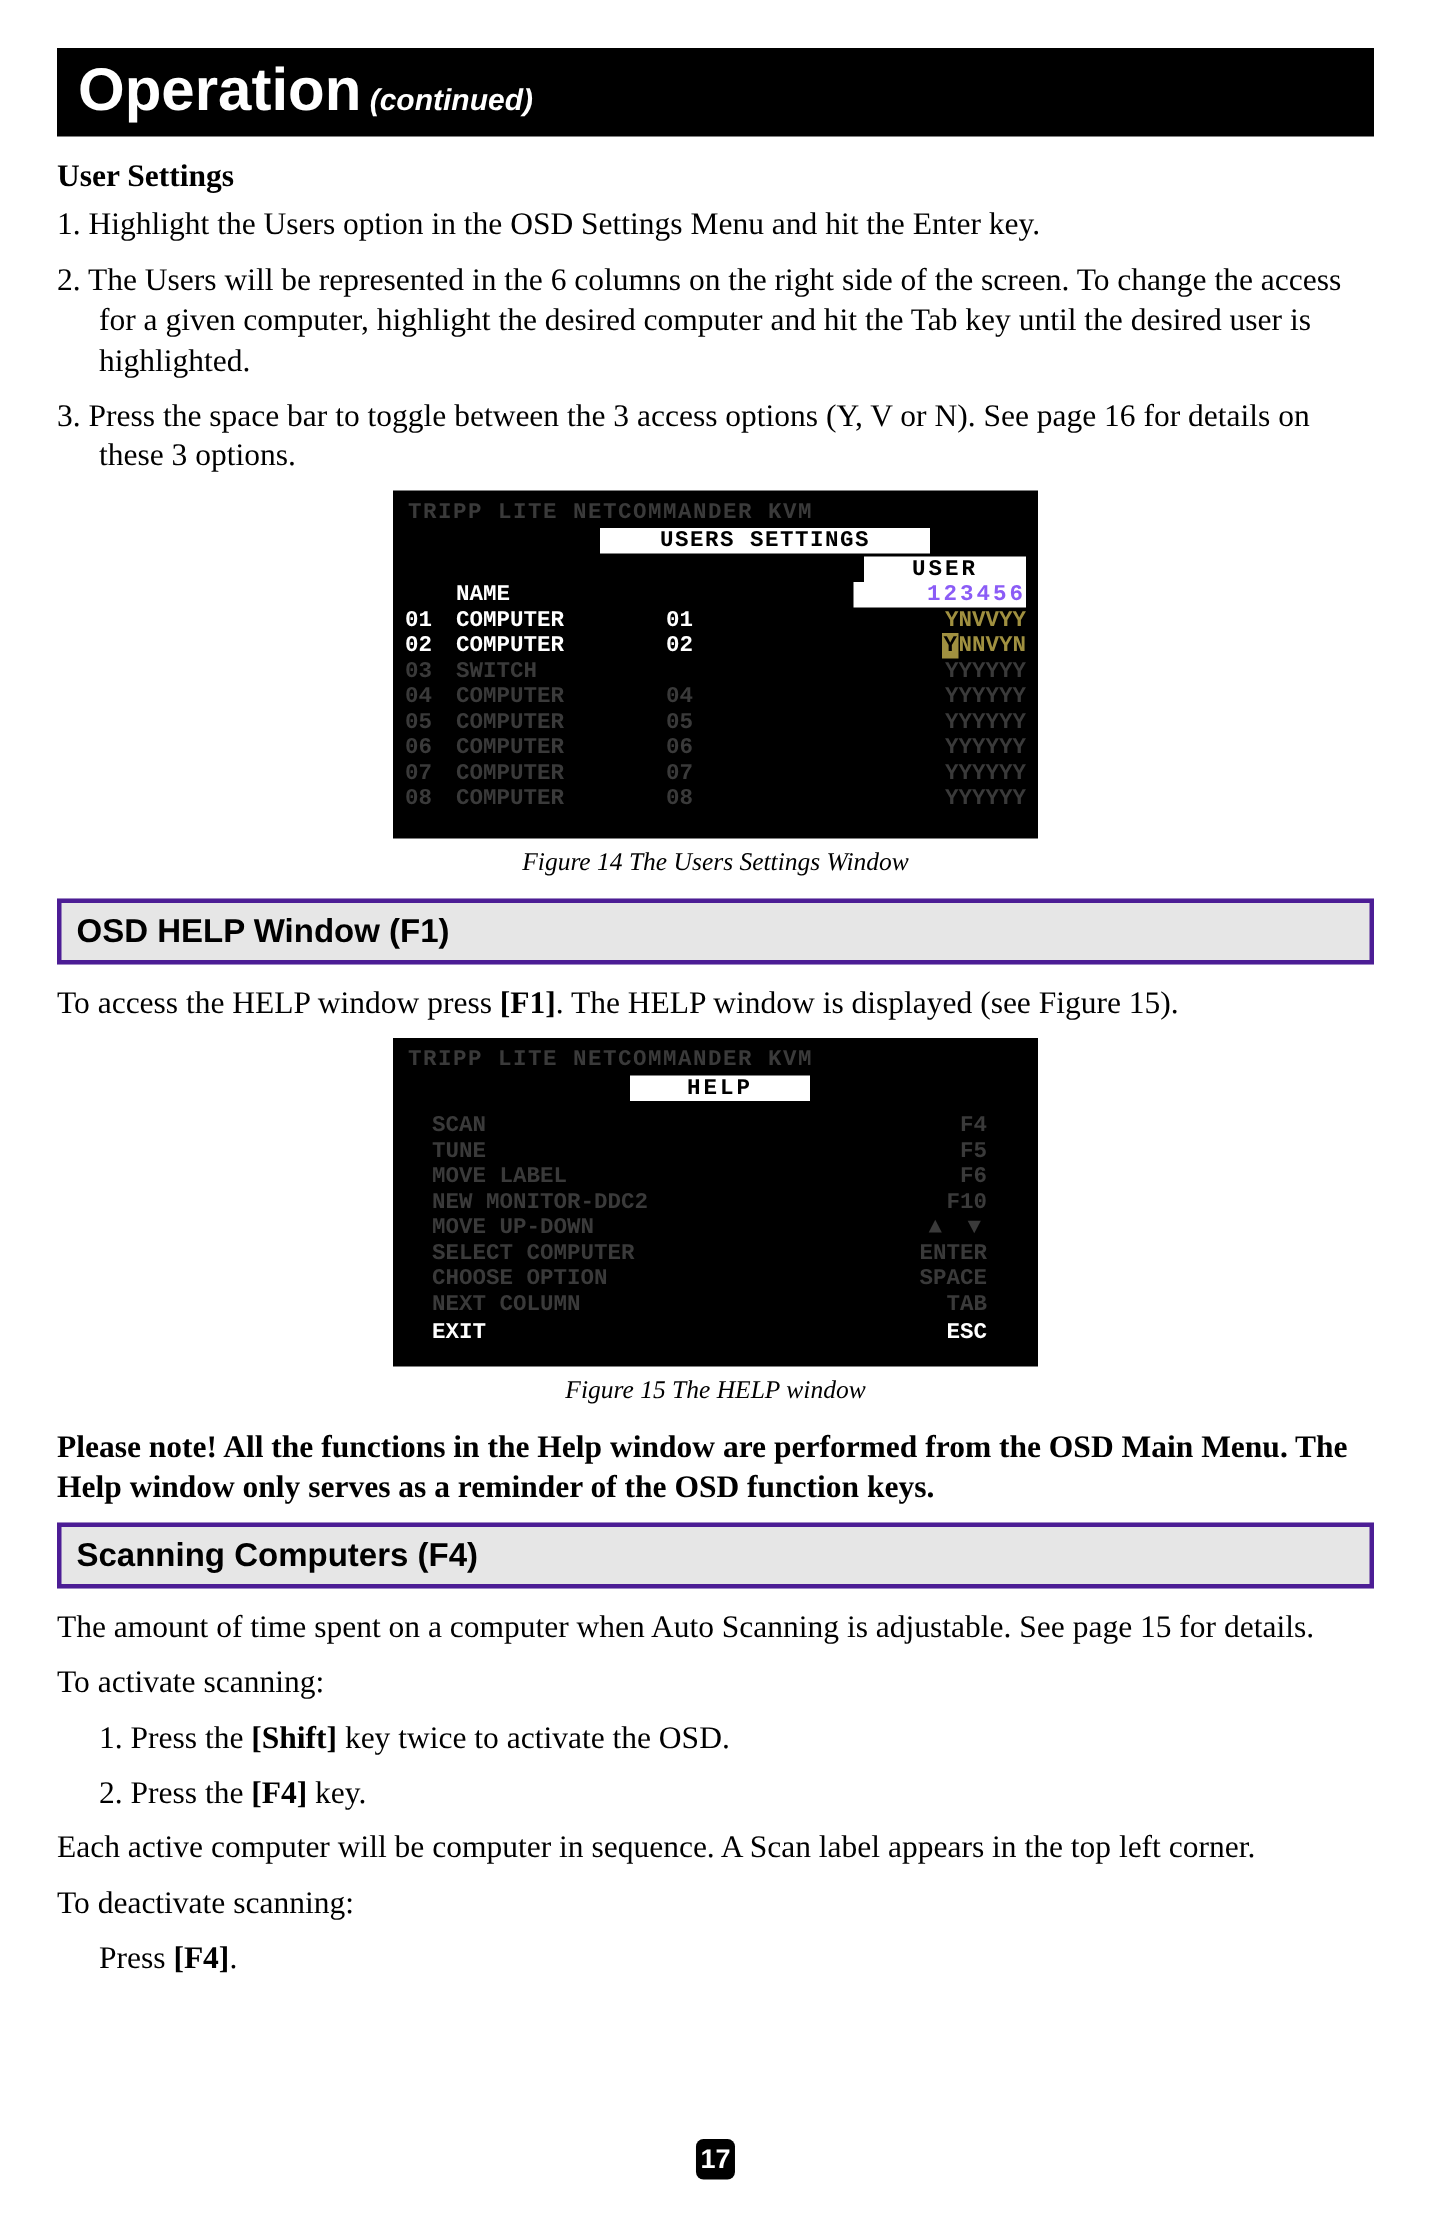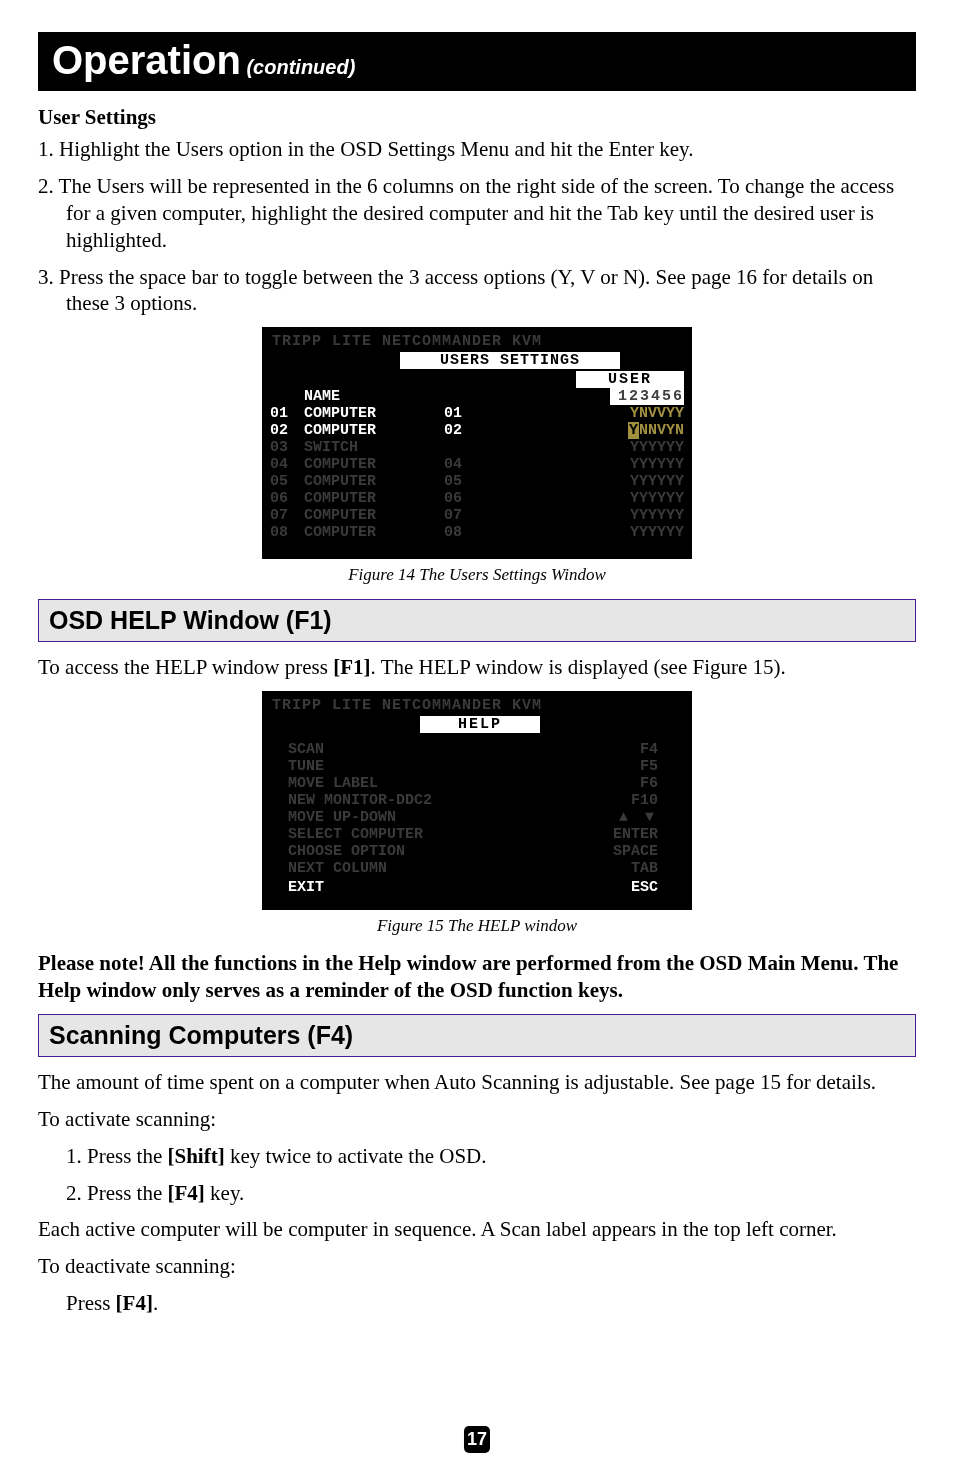--- a/index.html
+++ b/index.html
@@ -21,24 +21,24 @@
   }
   .header-bar .main { font-size: 40px; font-weight: bold; font-family: Arial, sans-serif; }
   .header-bar .sub  { font-size: 20px; font-style: italic; font-weight: bold; font-family: Arial, sans-serif; }
   .subhead { font-weight: bold; font-size: 21px; margin-bottom: 6px; }
   .body-text { font-size: 21px; line-height: 1.28; margin-bottom: 10px; }
   .indent-cont { padding-left: 28px; }
   .indent-step { padding-left: 28px; }
   .caption { font-size: 17px; font-style: italic; text-align: center; margin: 6px 0 14px 0; }
   .section-sub {
     background: #e6e6e6;
-    border: 1px solid #4c1d95;
+    border: 3px solid #4c1d95;
     padding: 6px 10px;
     font-family: Arial, sans-serif;
-    font-size: 25px;
+    font-size: 22px;
     font-weight: bold;
     margin: 6px 0 12px 0;
   }
   .osd-wrap { text-align: center; margin: 8px 0 2px 0; }
   .osd {
     display: inline-block;
     background: #000;
     padding: 6px 8px 18px 8px;
     font-family: "Courier New", monospace;
     font-size: 15px;
@@ -49,21 +49,21 @@
   }
   .osd-title { color: #3a3a3a; letter-spacing: 1px; text-align: left; padding-left: 2px; }
   .osd-subtitle-bar { background: #fff; color: #000; text-align: center; margin: 2px 0 2px 130px; letter-spacing: 1px; width: 220px; }
   .osd-row { display: flex; }
   .osd-col-num   { width: 34px;  }
   .osd-col-name  { width: 140px; }
   .osd-col-num2  { width: 60px;  }
   .osd-col-spacer{ flex: 1; }
   .osd-col-user  { width: 96px; text-align: right; }
   .osd-user-hdr  { background:#fff; color:#000; text-align:center; margin-left:auto; width:108px; letter-spacing:2px; }
-  .osd-num-hdr   { background:#fff; color:#404040; text-align:right; margin-left:auto; width:74px; letter-spacing:2px; }
+  .osd-num-hdr   { background:#fff; color:#8b5cf6; text-align:right; margin-left:auto; width:115px; letter-spacing:2px; }
   .osd-name-hdr  { color:#fff; background:#000; }
   .c-white { color:#fff; }
   .c-dim   { color:#3a3a3a; }
   .c-yel   { color:#a09040; }
   .hl-yel  { background:#a09040; color:#000; padding:0 1px; }
   .osd2 { width: 430px; padding-bottom: 14px; }
   .osd2-sub { background:#fff; color:#000; text-align:center; margin: 2px 0 8px 150px; width:120px; letter-spacing:2px; }
   .osd2-row { display:flex; justify-content:space-between; padding: 0 26px 0 18px; }
   .osd2-arrows { color:#3a3a3a; letter-spacing:4px; }
   .page-num {

